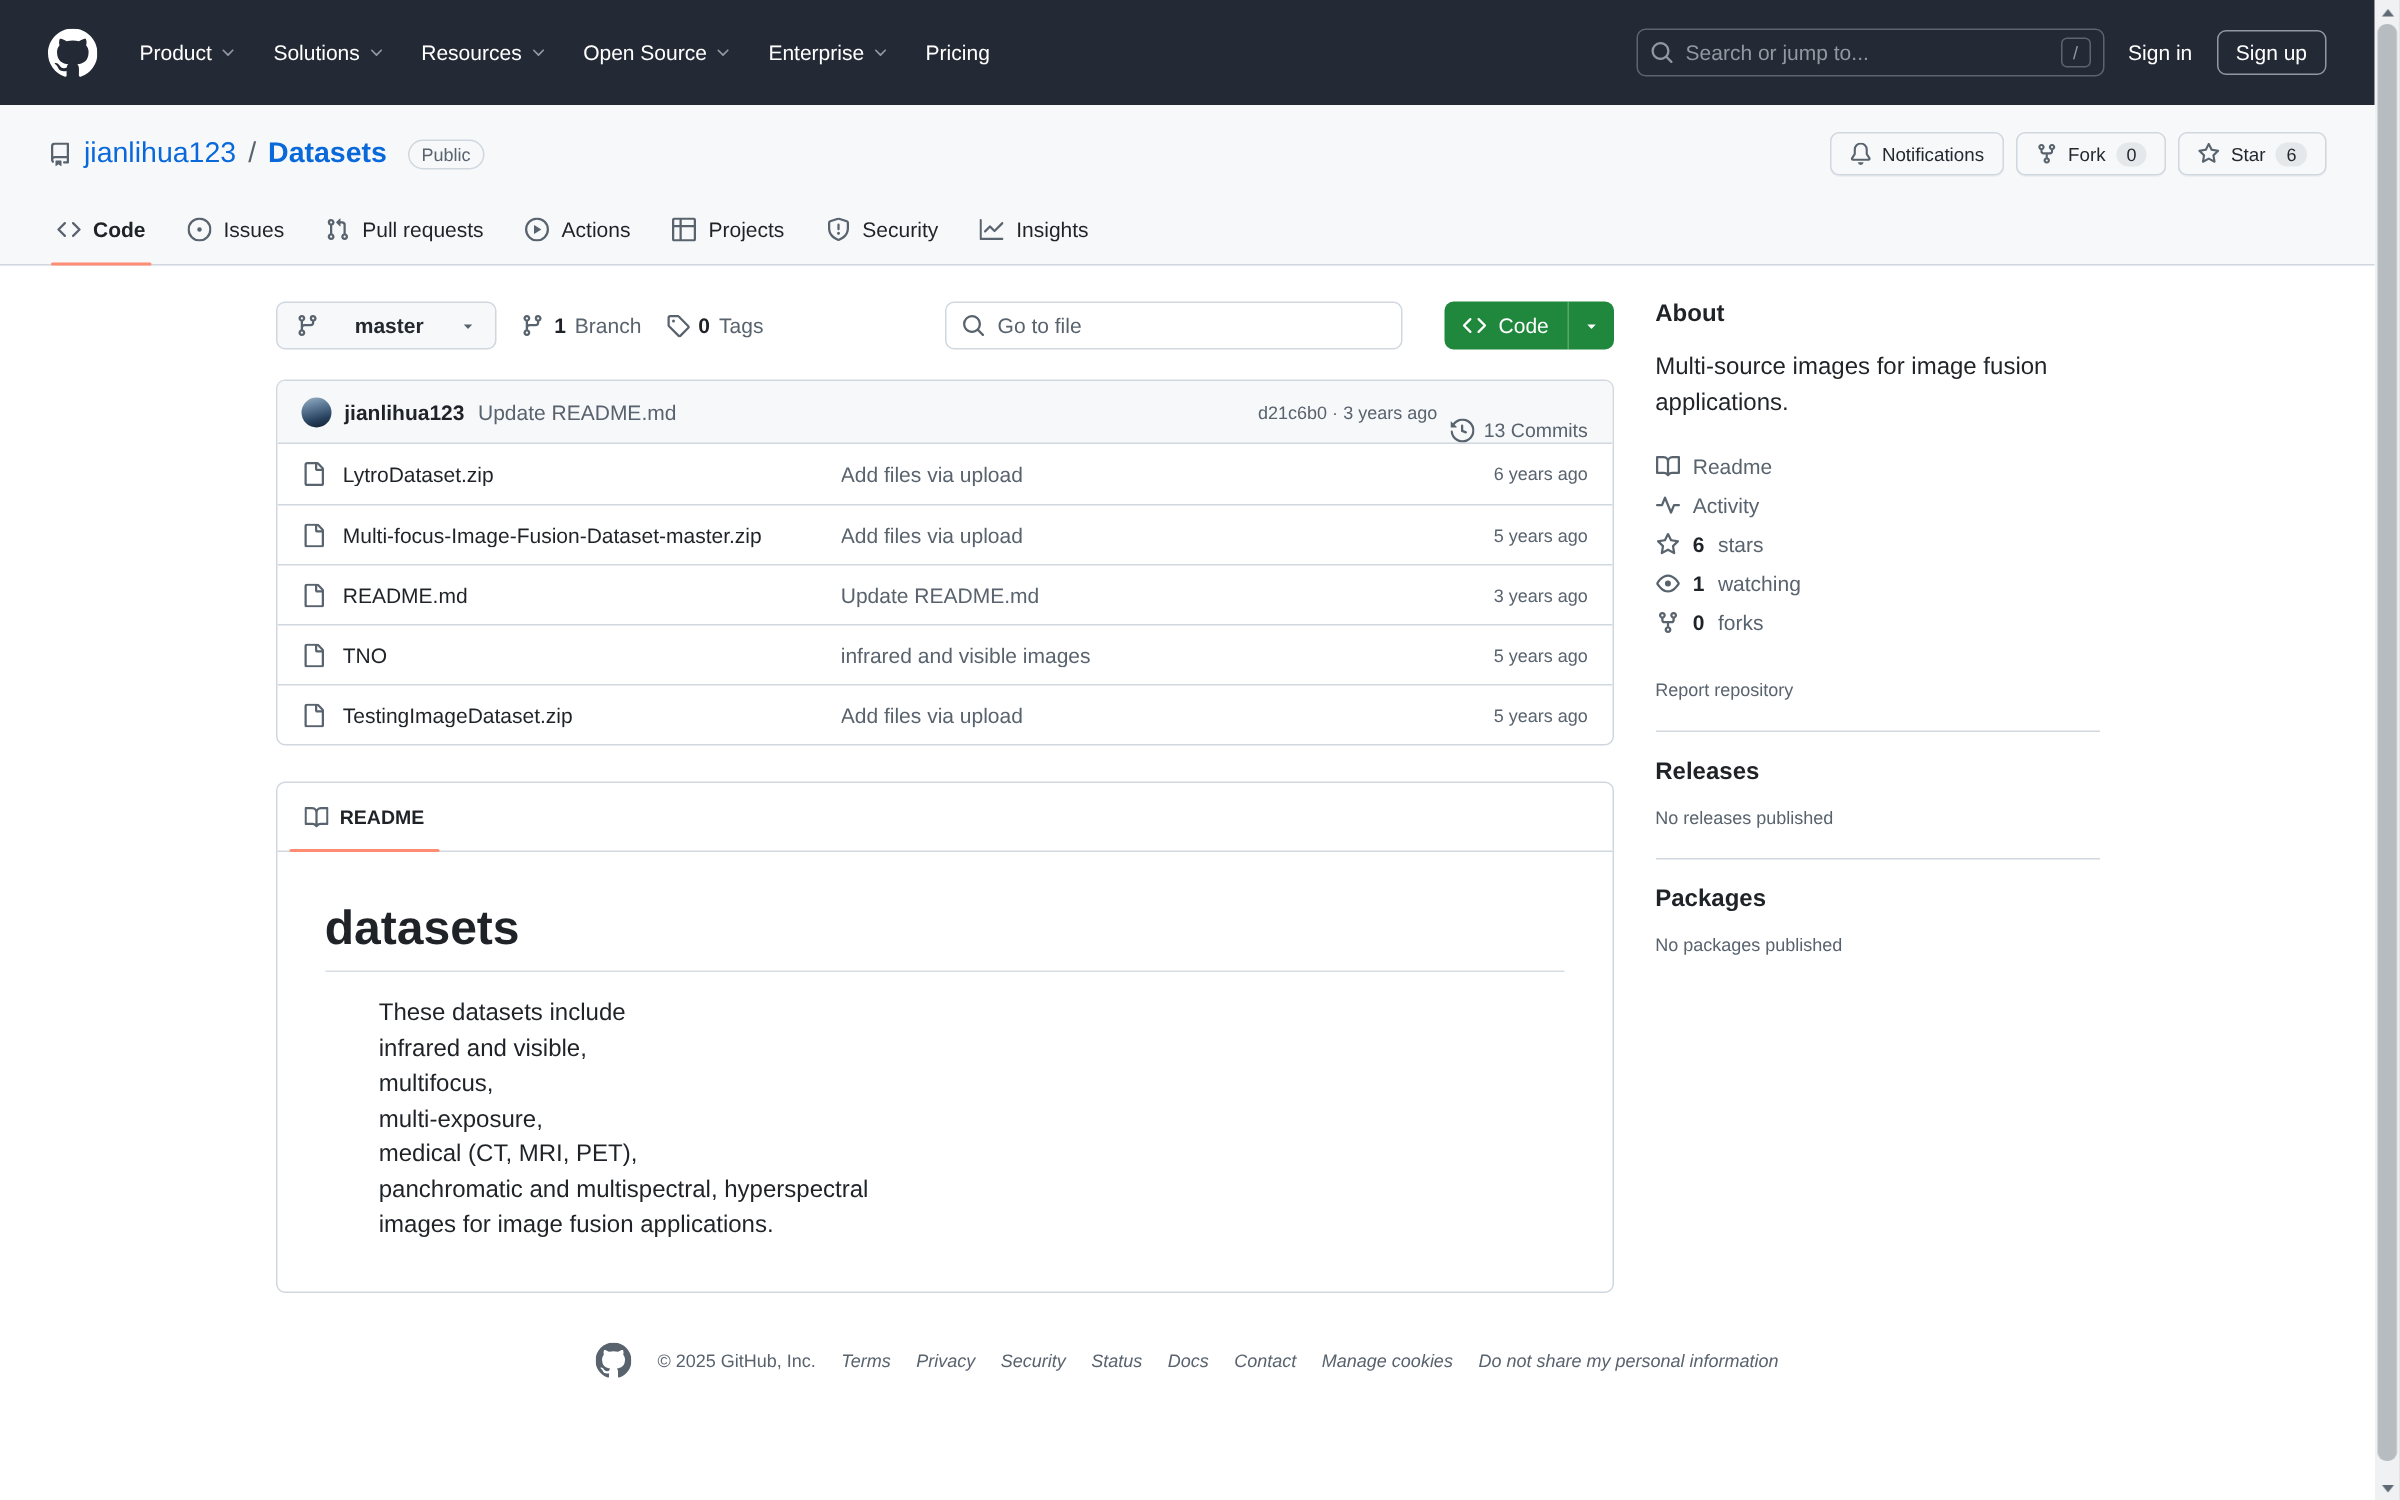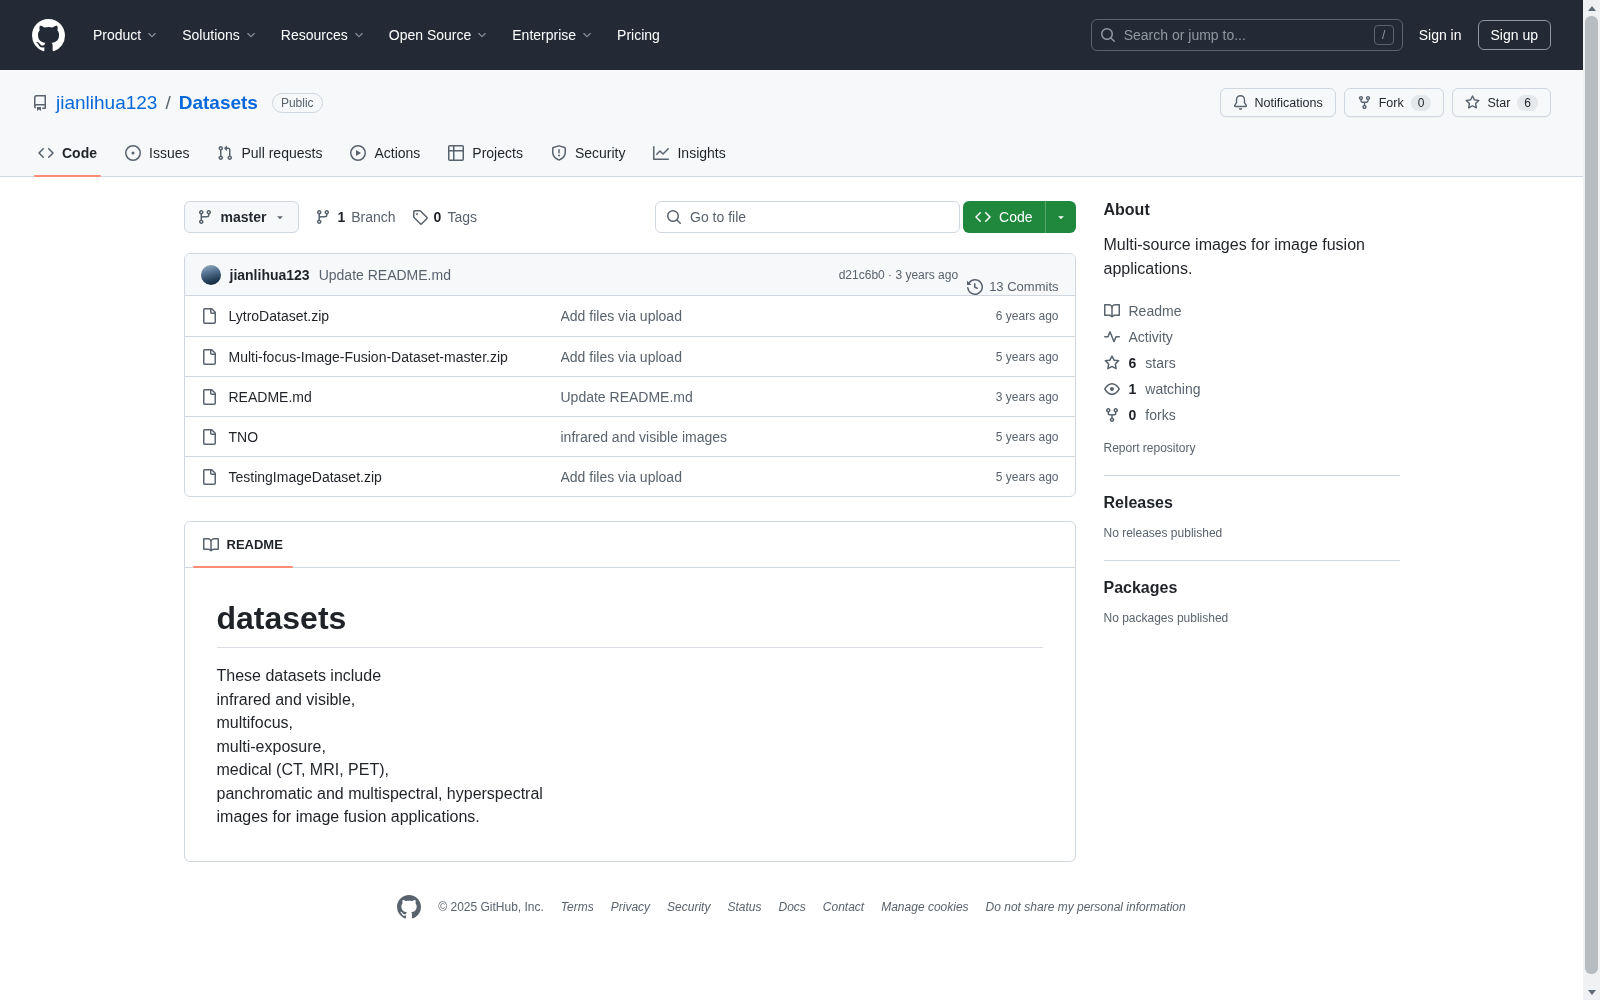--- a/index.html
+++ b/index.html
@@ -42,26 +42,26 @@
   .repo-tabs { display:flex; padding:0 24px; margin-top:14px; }
   .tab { display:flex; align-items:center; gap:8px; padding:14px 14px 15px; font-size:14px; color:#1f2328; position:relative; background:none; border:none; }
   .tab .i { color:#59636e; }
   .tab.active { font-weight:600; }
   .tab.active::after { content:""; position:absolute; left:10px; right:10px; bottom:-1px; height:2px; background:#fd8c73; border-radius:6px; }
 
   
   .container { max-width:1280px; margin:0 auto; padding:24px 32px 0; display:grid; grid-template-columns:minmax(0,1fr) 296px; column-gap:28px; }
 
   .toolbar { display:flex; align-items:center; }
-  .branch-btn { height:32px; border:1px solid #d0d7de; background:#f6f8fa; border-radius:6px; padding:0 12px; display:flex; gap:8px; align-items:center; font-size:14px; font-weight:600; color:#24292f; }
+  .branch-btn { height:32px; border:1px solid #d0d7de; background:#f6f8fa; border-radius:6px; padding:0 12px; display:flex; gap:24px; align-items:center; font-size:14px; font-weight:600; color:#24292f; }
   .branch-btn .i, .branch-btn .i12 { color:#59636e; }
   .meta-link { display:flex; align-items:center; gap:6px; color:#59636e; font-size:14px; margin-left:16px; }
   .meta-link .num { color:#1f2328; font-weight:600; }
   .meta-link .i { color:#59636e; }
-  .toolbar-right { margin-left:auto; display:flex; gap:3px; align-items:center; }
+  .toolbar-right { margin-left:auto; display:flex; gap:28px; align-items:center; }
   .goto { width:305px; height:32px; border:1px solid #d0d7de; border-radius:6px; background:#fff; display:flex; align-items:center; padding:0 10px; gap:8px; color:#59636e; }
   .goto input { border:none; outline:none; flex:1; font-size:14px; font-family:inherit; color:#1f2328; background:transparent; }
   .goto input::placeholder { color:#59636e; }
   .code-btn { height:32px; background:#1f883d; color:#fff; border:none; border-radius:6px; display:flex; align-items:stretch; font-size:14px; font-weight:500; padding:0; overflow:hidden; }
   .code-main { display:flex; align-items:center; gap:8px; padding:0 12px; }
   .code-caret { display:flex; align-items:center; padding:0 9px; border-left:1px solid rgba(255,255,255,.25); }
 
   .files-box { margin-top:20px; border:1px solid #d0d7de; border-radius:6px; overflow:hidden; }
   .commit-row { background:#f6f8fa; height:42px; display:flex; align-items:center; padding:0 16px; gap:9px; border-bottom:1px solid #d0d7de; }
   .avatar { width:20px; height:20px; border-radius:50%; background:linear-gradient(165deg,#9db3c6 0%,#5a7795 35%,#27415c 70%,#101e2e 100%); flex:none; }
@@ -77,30 +77,30 @@
   .file-msg { color:#59636e; overflow:hidden; white-space:nowrap; text-overflow:ellipsis; }
   .file-date { color:#59636e; text-align:right; font-size:12px; }
 
   .readme-box { margin-top:24px; border:1px solid #d0d7de; border-radius:6px; }
   .readme-header { height:46px; border-bottom:1px solid #d0d7de; display:flex; align-items:center; padding:0 8px; }
   .readme-tab { display:flex; align-items:center; gap:8px; font-size:13px; font-weight:600; color:#1f2328; padding:0 10px; height:100%; position:relative; background:none; border:none; }
   .readme-tab .i { color:#59636e; }
   .readme-tab::after { content:""; position:absolute; left:0; right:0; bottom:-1px; height:2px; background:#fd8c73; border-radius:6px; }
   .readme-body { padding:32px; }
   .readme-body h1 { font-size:32px; font-weight:600; color:#1f2328; margin:0 0 16px; padding-bottom:10px; border-bottom:1px solid #d8dee4; }
-  .readme-text { font-size:16px; color:#1f2328; line-height:23.5px; }
+  .readme-text { font-size:16px; color:#1f2328; line-height:23.5px;margin-left:36px; }
 
   
   .sidebar h2 { font-size:16px; font-weight:600; color:#1f2328; margin:0 0 14px; }
   .about-desc { font-size:16px; color:#1f2328; line-height:24px; margin:0 0 18px; }
   .meta-list { list-style:none; }
   .meta-item { display:flex; align-items:center; gap:9px; padding:4px 0; margin:2px 0; font-size:14px; color:#59636e; }
   .meta-item .i { color:#59636e; }
   .meta-item .num { color:#1f2328; font-weight:600; }
-  .report-link { display:inline-block; font-size:12px; color:#59636e; margin-top:12px;text-align:center; }
+  .report-link { display:inline-block; font-size:12px; color:#59636e; margin-top:24px;text-align:center; }
   .sb-div { border:0; border-top:1px solid #d0d7de; margin:20px 0 18px; }
   .empty-note { font-size:12px; color:#59636e; }
 
   
   .footer { margin-top:33px; padding-bottom:30px; }
   .footer-inner { display:flex; align-items:center; justify-content:center; gap:17px; font-size:12px; color:#59636e; }
   .footer-logo { color:#59636e; display:flex; }
   .footer-logo svg { width:24px; height:24px; }
   .footer a { color:#59636e;font-style:italic; }
 

